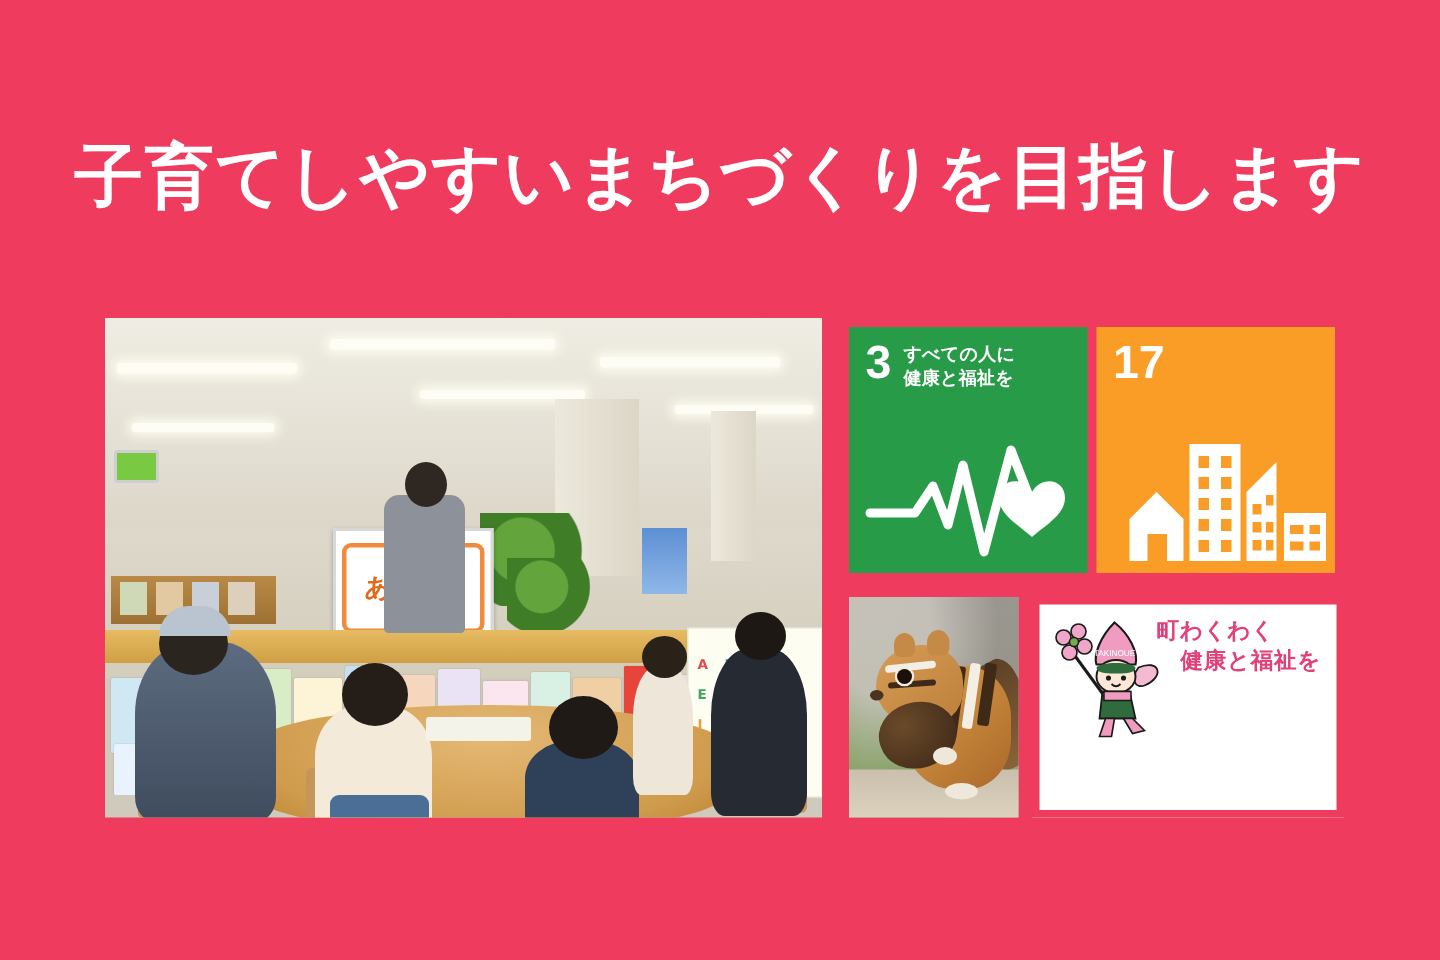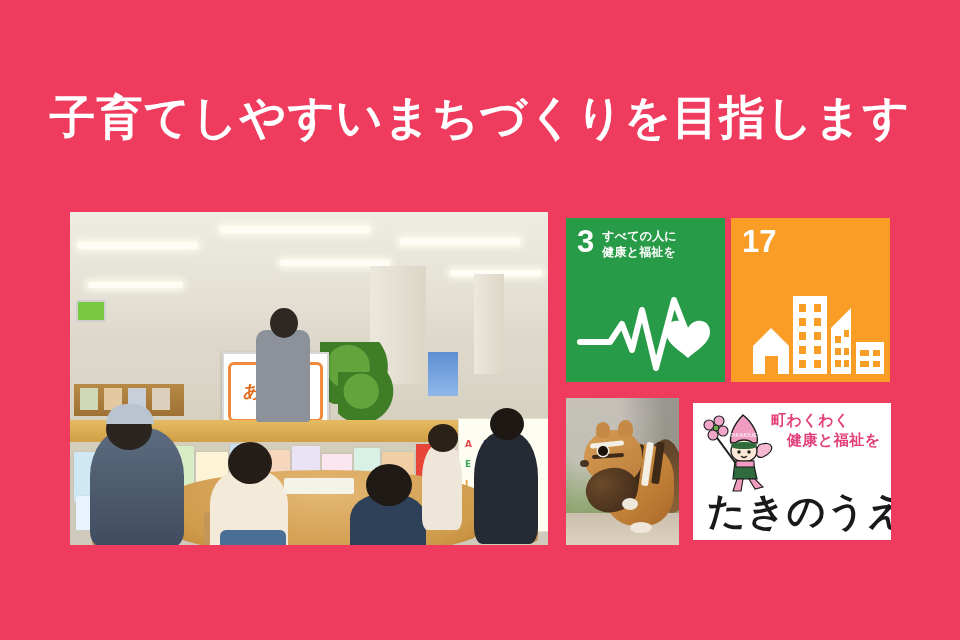--- a/index.html
+++ b/index.html
@@ -517,16 +517,15 @@
 
       <path d="M32,52 L50,52 L54,70 L30,70 Z" fill="#2f6b3c" stroke="#1a1a1a" stroke-width="1.2"></path>
       <rect x="33" y="52" width="18" height="6" fill="#ef9cc0" stroke="#1a1a1a" stroke-width="1"></rect>
 
       <path d="M34,70 L30,82 L38,82 L40,70 Z" fill="#ef9cc0" stroke="#1a1a1a" stroke-width="1.1"></path>
       <path d="M46,70 L52,80 L60,78 L52,70 Z" fill="#ef9cc0" stroke="#1a1a1a" stroke-width="1.1"></path>
     </svg>
 
     <span class="logo-catch logo-catch-1 noselect">町わくわく</span>
     <span class="logo-catch logo-catch-2 noselect">健康と福祉を</span>
-    <span class="logo-takinoue noselect">たきのうえ</span>
   </div>
 
 </div>
 
 </body></html>

